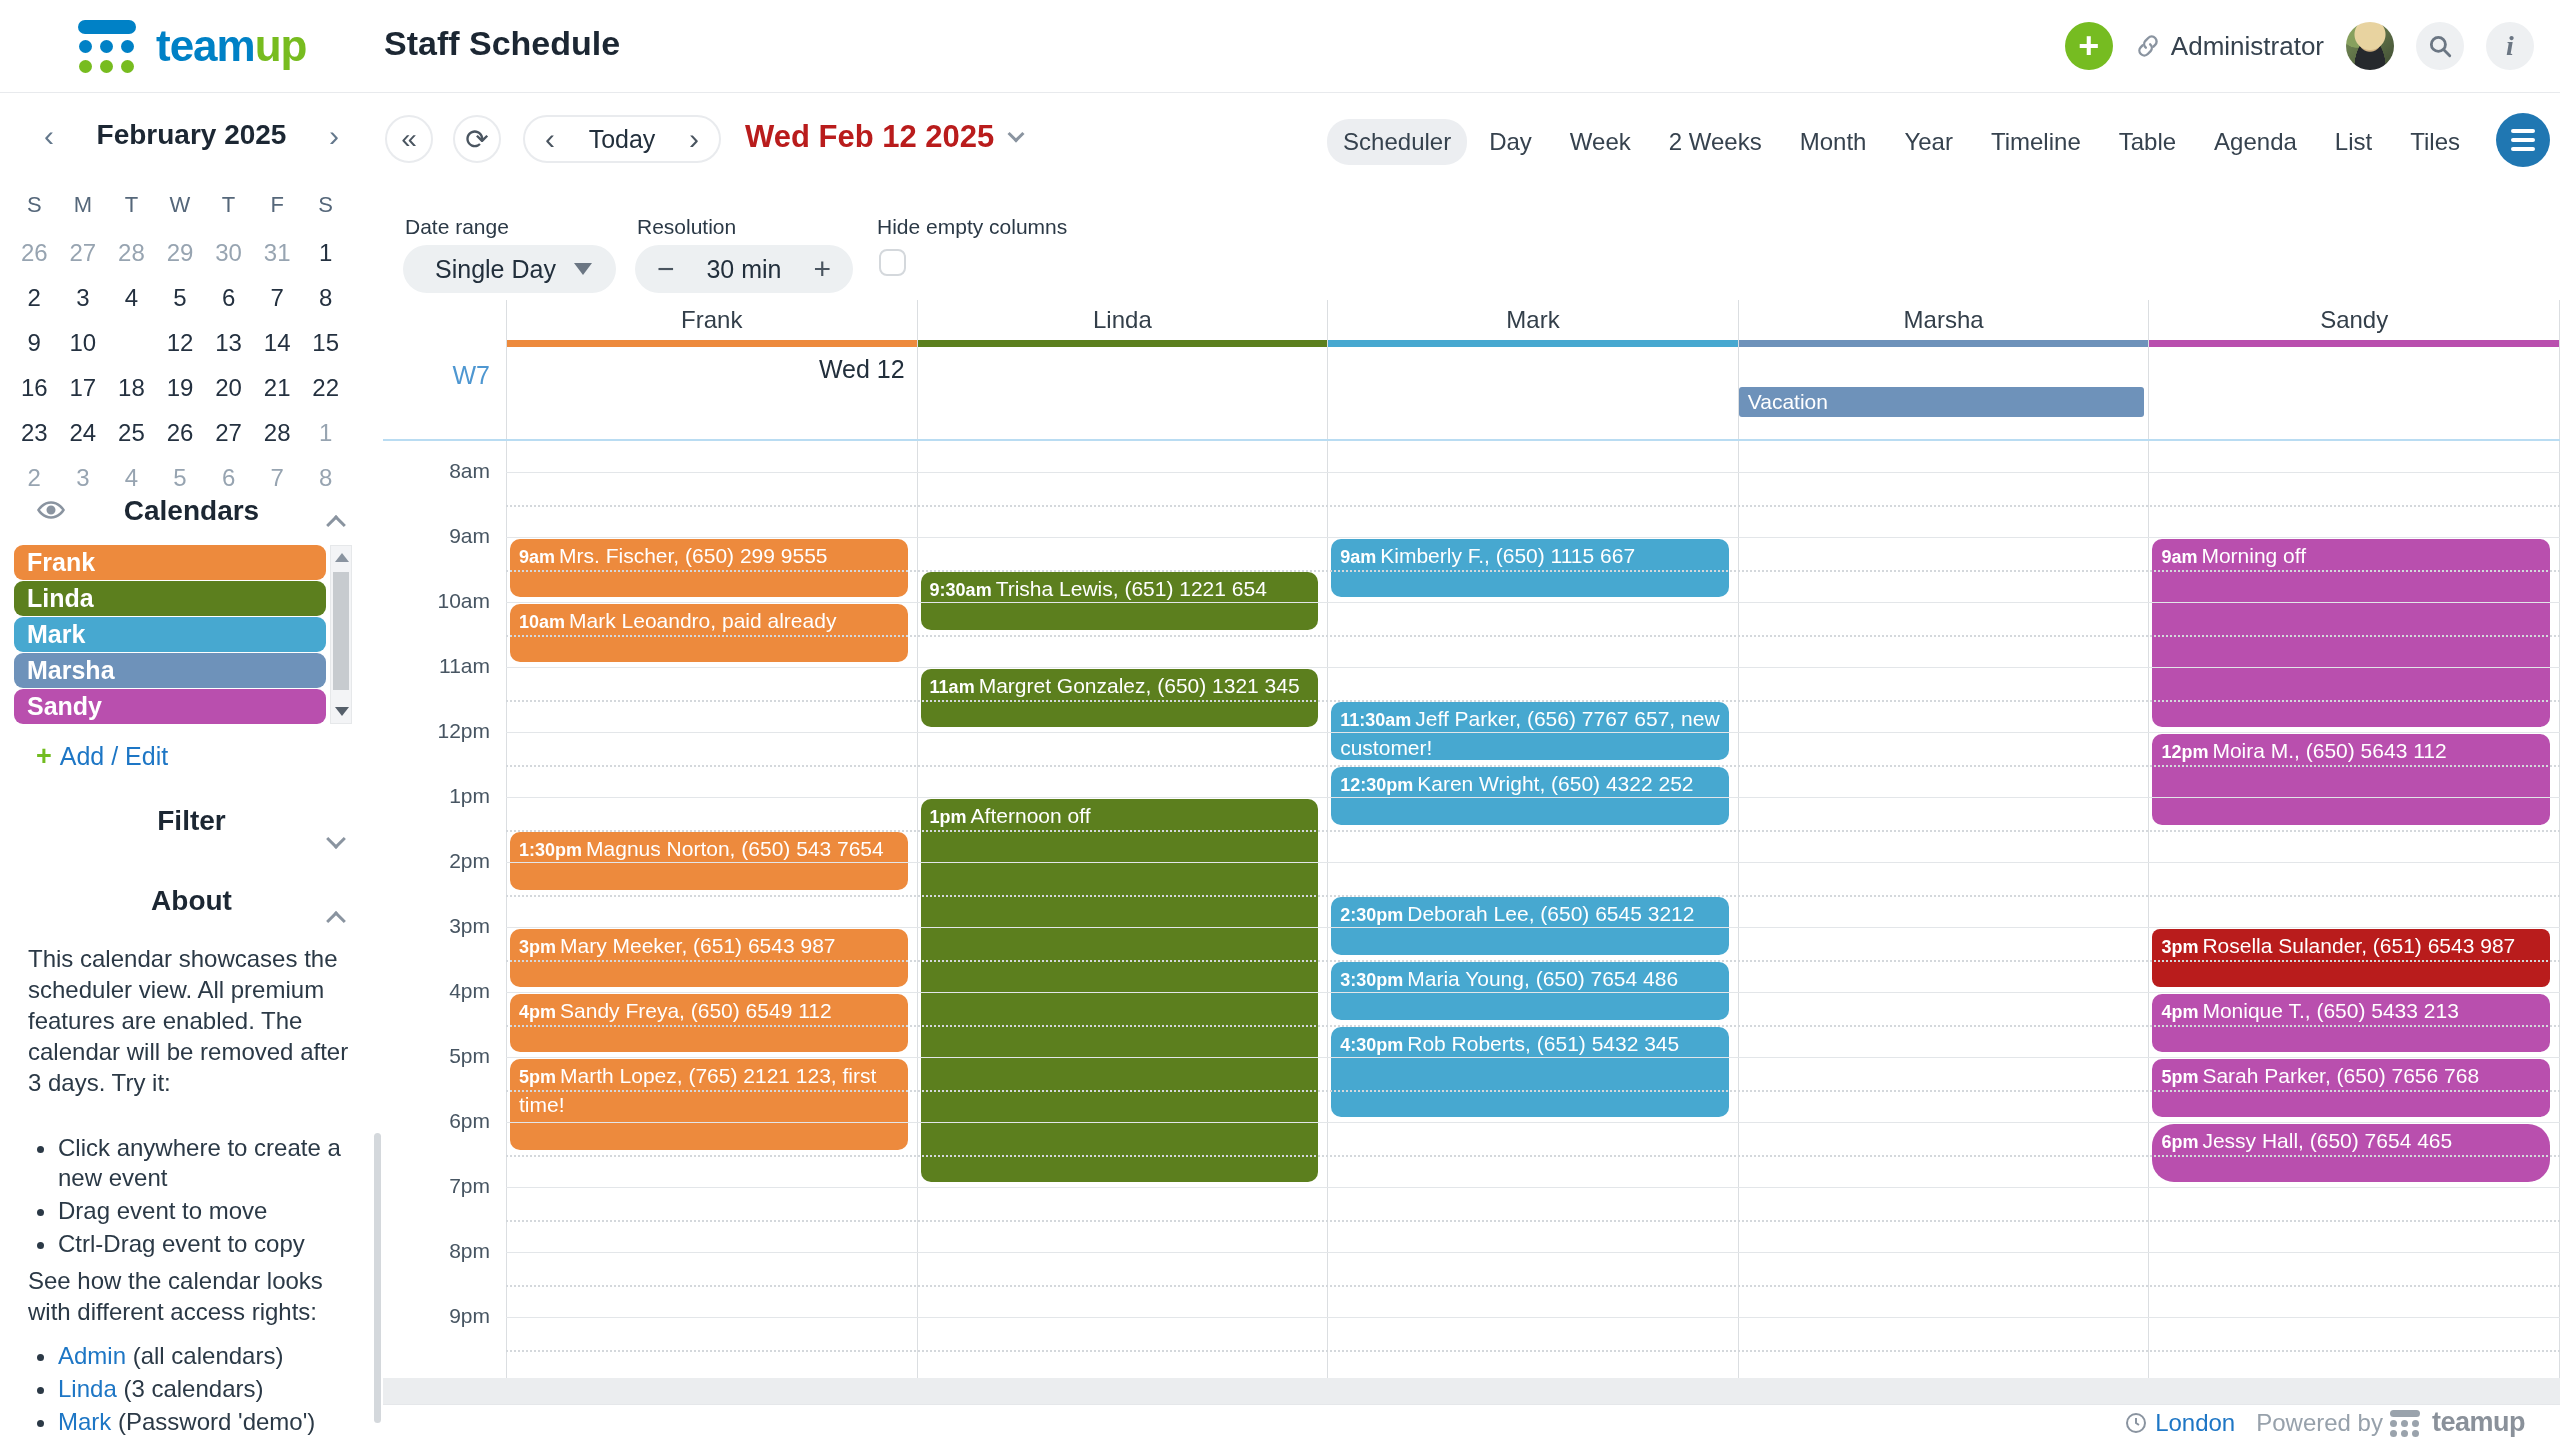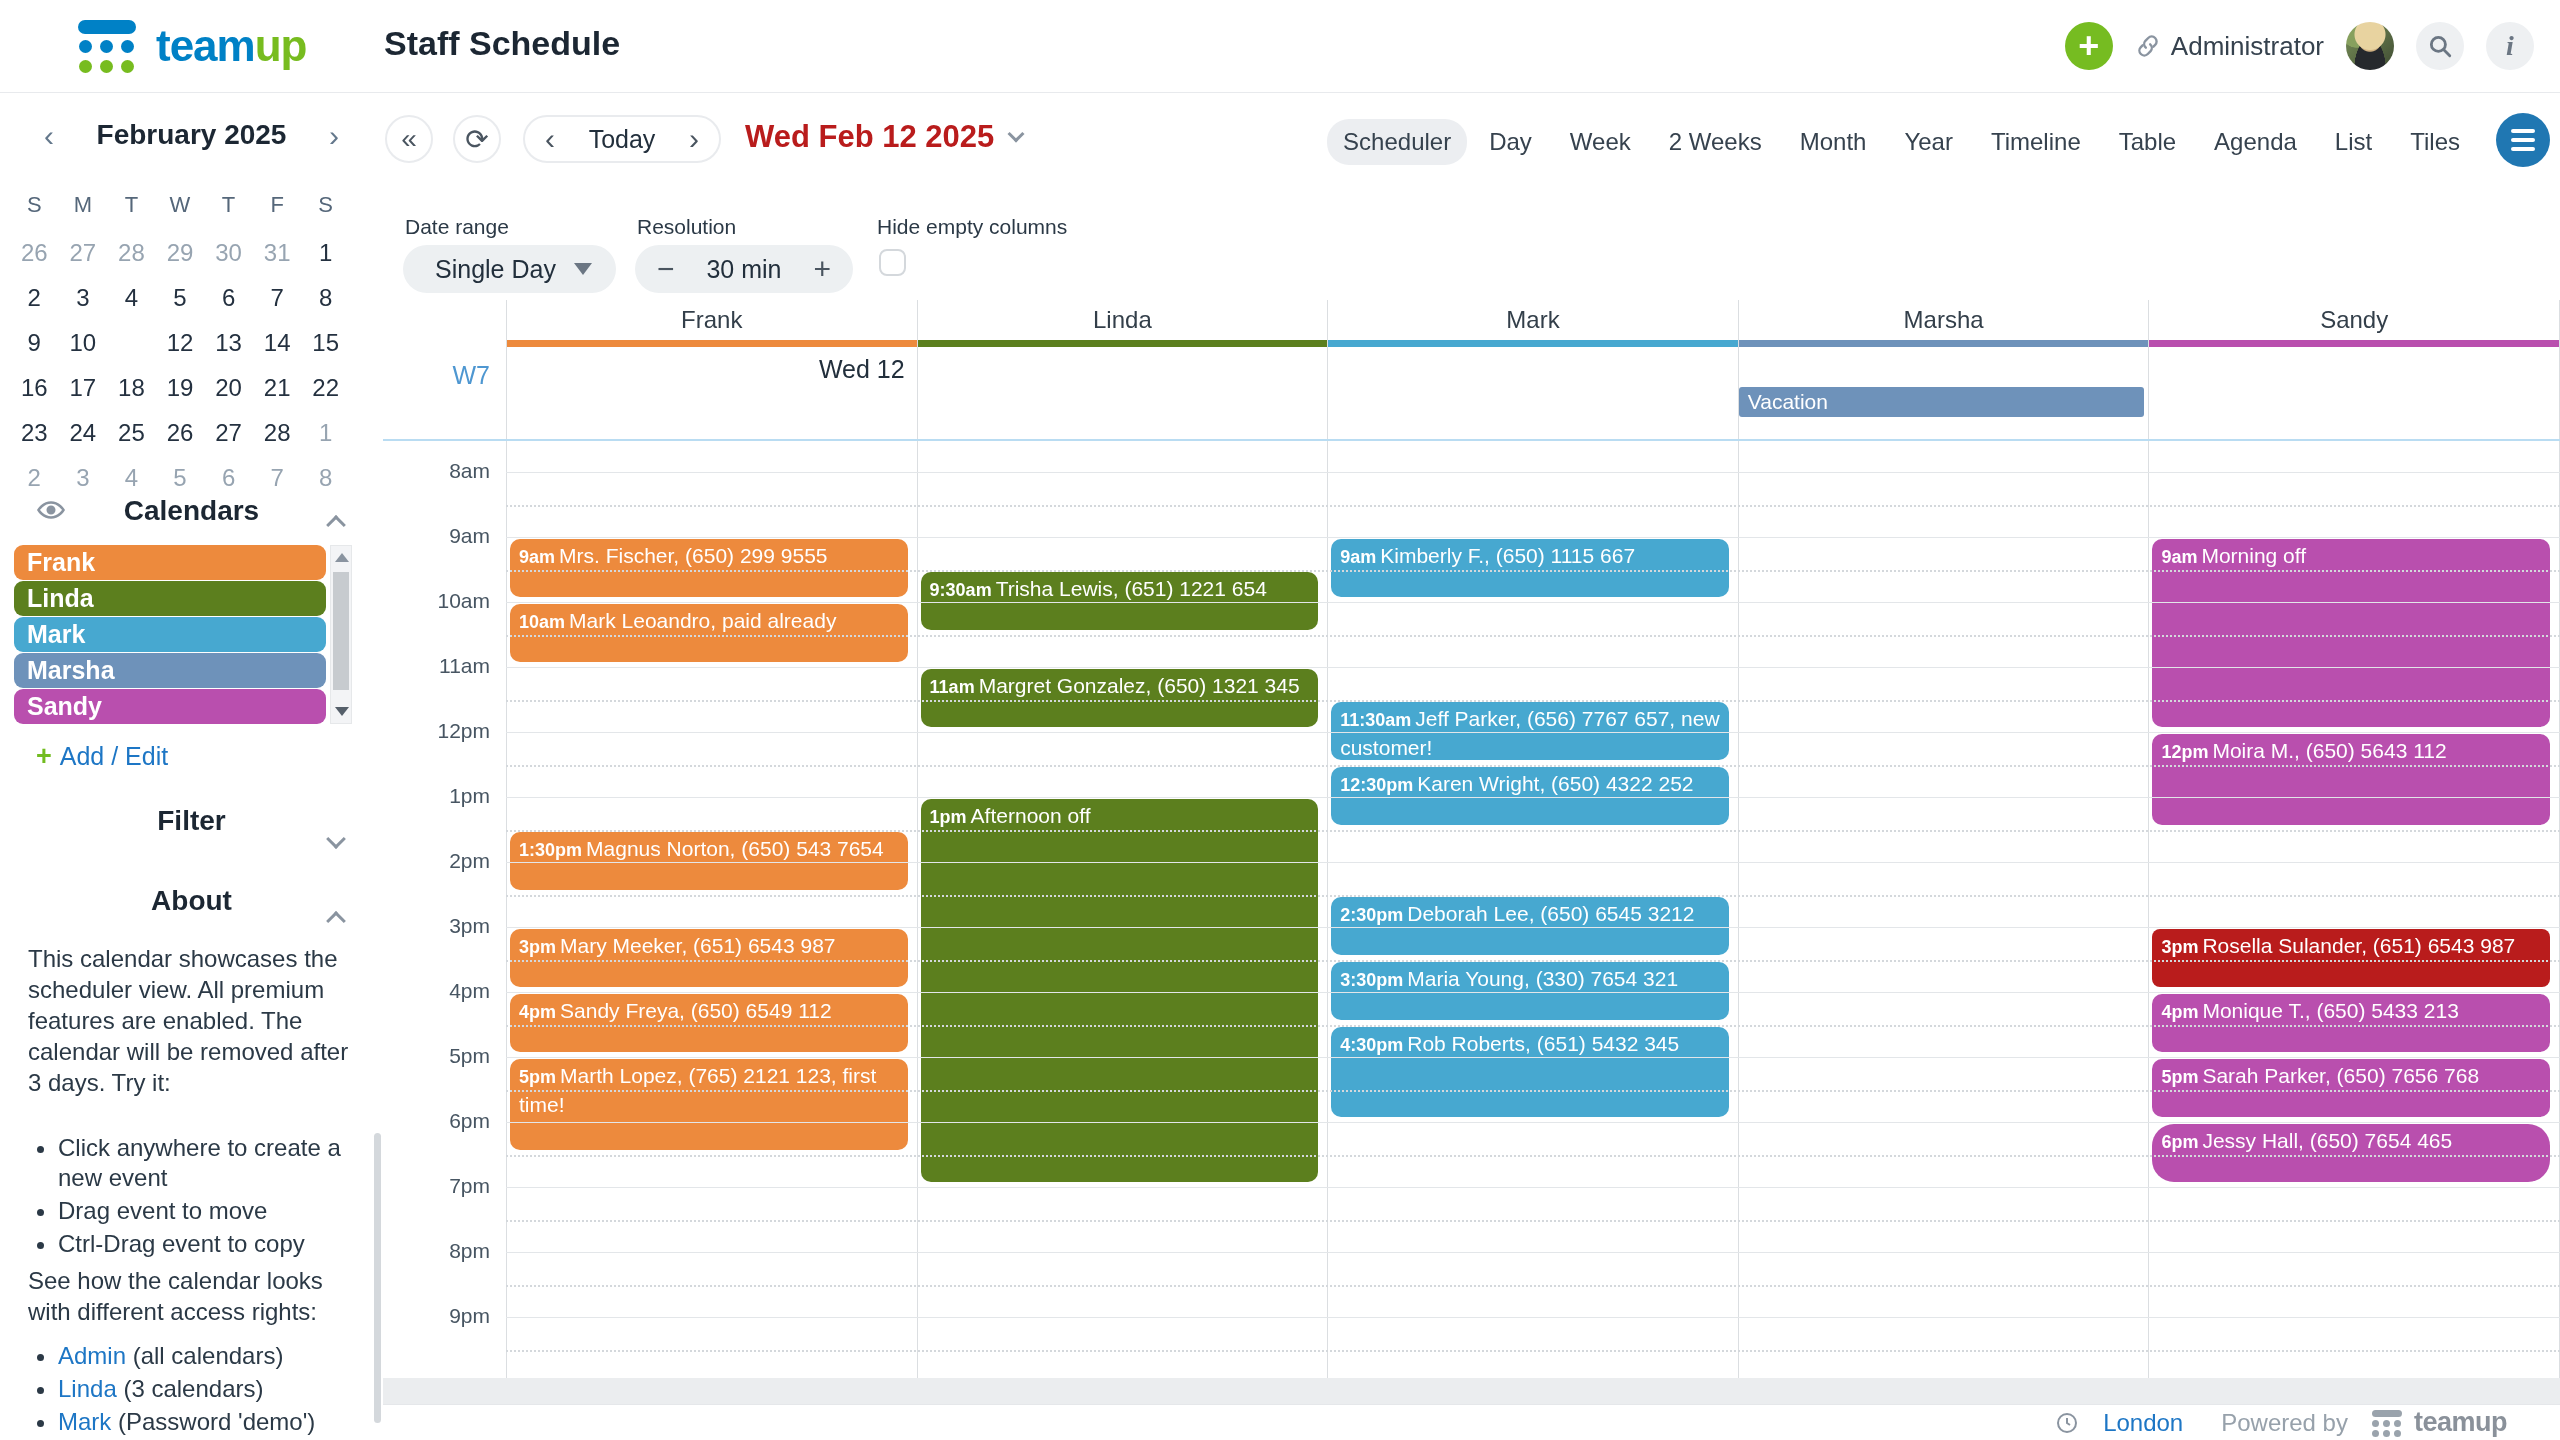--- a/index.html
+++ b/index.html
@@ -111,21 +111,21 @@
   .cols { position:absolute; left:123px; top:0; right:0; height:100%; display:flex; }
   .col { flex:1; position:relative; border-left:1px solid #dbdee1; }
   .col:last-child { border-right:1px solid #dbdee1; }
   .hline { position:absolute; left:123px; right:0; height:0; border-top:1px solid #e3e6e9; }
   .hline-dot { position:absolute; left:123px; right:0; height:0; border-top:2px dotted #d4d8dc; }
   .event { position:absolute; left:3px; right:9px; border-radius:10px; color:#fff; padding:3px 8px 3px 9px; font-size:21px; line-height:27px; overflow:hidden; cursor:pointer; }
   .ev-time { font-size:18px; font-weight:700; margin-right:4px; }
 
   
   .scroll-band { position:absolute; left:0; top:1285px; width:100%; height:26px; background:#ebedef; }
-  .main-footer { position:absolute; left:0; top:1311px; width:100%; height:36px; border-top:1px solid #e5e7ea; display:flex; align-items:center; justify-content:flex-end; gap:24px; padding-right:53px; font-size:24px; color:#97a1ab; }
+  .main-footer { position:absolute; left:0; top:1311px; width:100%; height:36px; border-top:1px solid #e5e7ea; display:flex; align-items:center; justify-content:flex-end; gap:7px; padding-right:35px; font-size:24px; color:#97a1ab; }
   .foot-logo { display:flex; align-items:center; gap:8px; }
   .flogo-mark { position:relative; width:34px; height:30px; }
   .flogo-bar { position:absolute; left:0; top:2px; width:30px; height:7px; border-radius:4px; background:#9aa3ac; }
   .flogo-dot { position:absolute; width:7px; height:7px; border-radius:50%; background:#9aa3ac; }
   .foot-brand { font-size:27px; font-weight:700; color:#8a919a; letter-spacing:-0.5px; }
   svg { display:block; }
 </style>
 </head>
 <body>
 
@@ -388,21 +388,21 @@
           <div class="col">
             <div class="event" style="background: rgb(92, 127, 30); top: 130.5px; height: 58px;"><span class="ev-time">9:30am</span><span class="ev-title">Trisha Lewis, (651) 1221 654</span></div>
             <div class="event" style="background: rgb(92, 127, 30); top: 228px; height: 58px;"><span class="ev-time">11am</span><span class="ev-title">Margret Gonzalez, (650) 1321 345</span></div>
             <div class="event" style="background: rgb(92, 127, 30); top: 358px; height: 383px;"><span class="ev-time">1pm</span><span class="ev-title">Afternoon off</span></div>
           </div>
           <div class="col">
             <div class="event" style="background: rgb(71, 168, 208); top: 98px; height: 58px;"><span class="ev-time">9am</span><span class="ev-title">Kimberly F., (650) 1115 667</span></div>
             <div class="event" style="background: rgb(71, 168, 208); top: 260.5px; height: 58px;"><span class="ev-time">11:30am</span><span class="ev-title">Jeff Parker, (656) 7767 657, new customer!</span></div>
             <div class="event" style="background: rgb(71, 168, 208); top: 325.5px; height: 58px;"><span class="ev-time">12:30pm</span><span class="ev-title">Karen Wright, (650) 4322 252</span></div>
             <div class="event" style="background: rgb(71, 168, 208); top: 455.5px; height: 58px;"><span class="ev-time">2:30pm</span><span class="ev-title">Deborah Lee, (650) 6545 3212</span></div>
-            <div class="event" style="background: rgb(71, 168, 208); top: 520.5px; height: 58px;"><span class="ev-time">3:30pm</span><span class="ev-title">Maria Young, (330) 7654 321</span></div>
+            <div class="event" style="background: rgb(71, 168, 208); top: 520.5px; height: 58px;"><span class="ev-time">3:30pm</span><span class="ev-title">Maria Young, (650) 7654 486</span></div>
             <div class="event" style="background: rgb(71, 168, 208); top: 585.5px; height: 90.5px;"><span class="ev-time">4:30pm</span><span class="ev-title">Rob Roberts, (651) 5432 345</span></div>
           </div>
           <div class="col"></div>
           <div class="col">
             <div class="event" style="background: rgb(185, 79, 174); top: 98px; height: 188px;"><span class="ev-time">9am</span><span class="ev-title">Morning off</span></div>
             <div class="event" style="background: rgb(185, 79, 174); top: 293px; height: 90.5px;"><span class="ev-time">12pm</span><span class="ev-title">Moira M., (650) 5643 112</span></div>
             <div class="event" style="background: #b91c1c; top: 488px; height: 58px; border-radius: 8px;"><span class="ev-time">3pm</span><span class="ev-title">Rosella Sulander, (651) 6543 987</span></div>
             <div class="event" style="background: rgb(185, 79, 174); top: 553px; height: 58px;"><span class="ev-time">4pm</span><span class="ev-title">Monique T., (650) 5433 213</span></div>
             <div class="event" style="background: rgb(185, 79, 174); top: 618px; height: 58px;"><span class="ev-time">5pm</span><span class="ev-title">Sarah Parker, (650) 7656 768</span></div>
             <div class="event" style="background: rgb(185, 79, 174); top: 683px; height: 58px; border-radius: 22px;"><span class="ev-time">6pm</span><span class="ev-title">Jessy Hall, (650) 7654 465</span></div>

